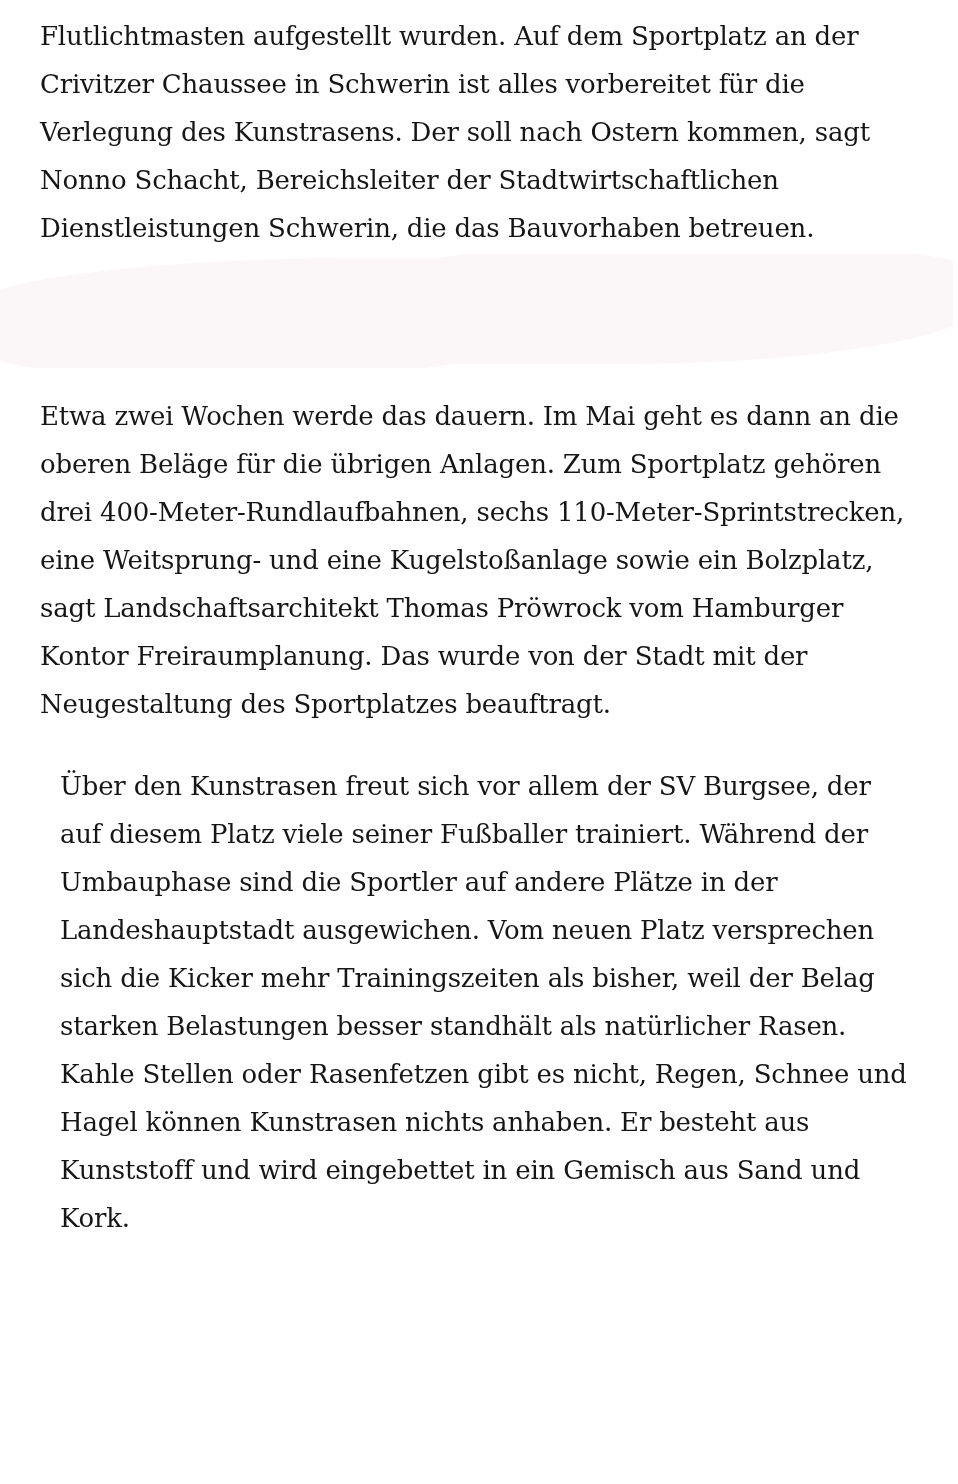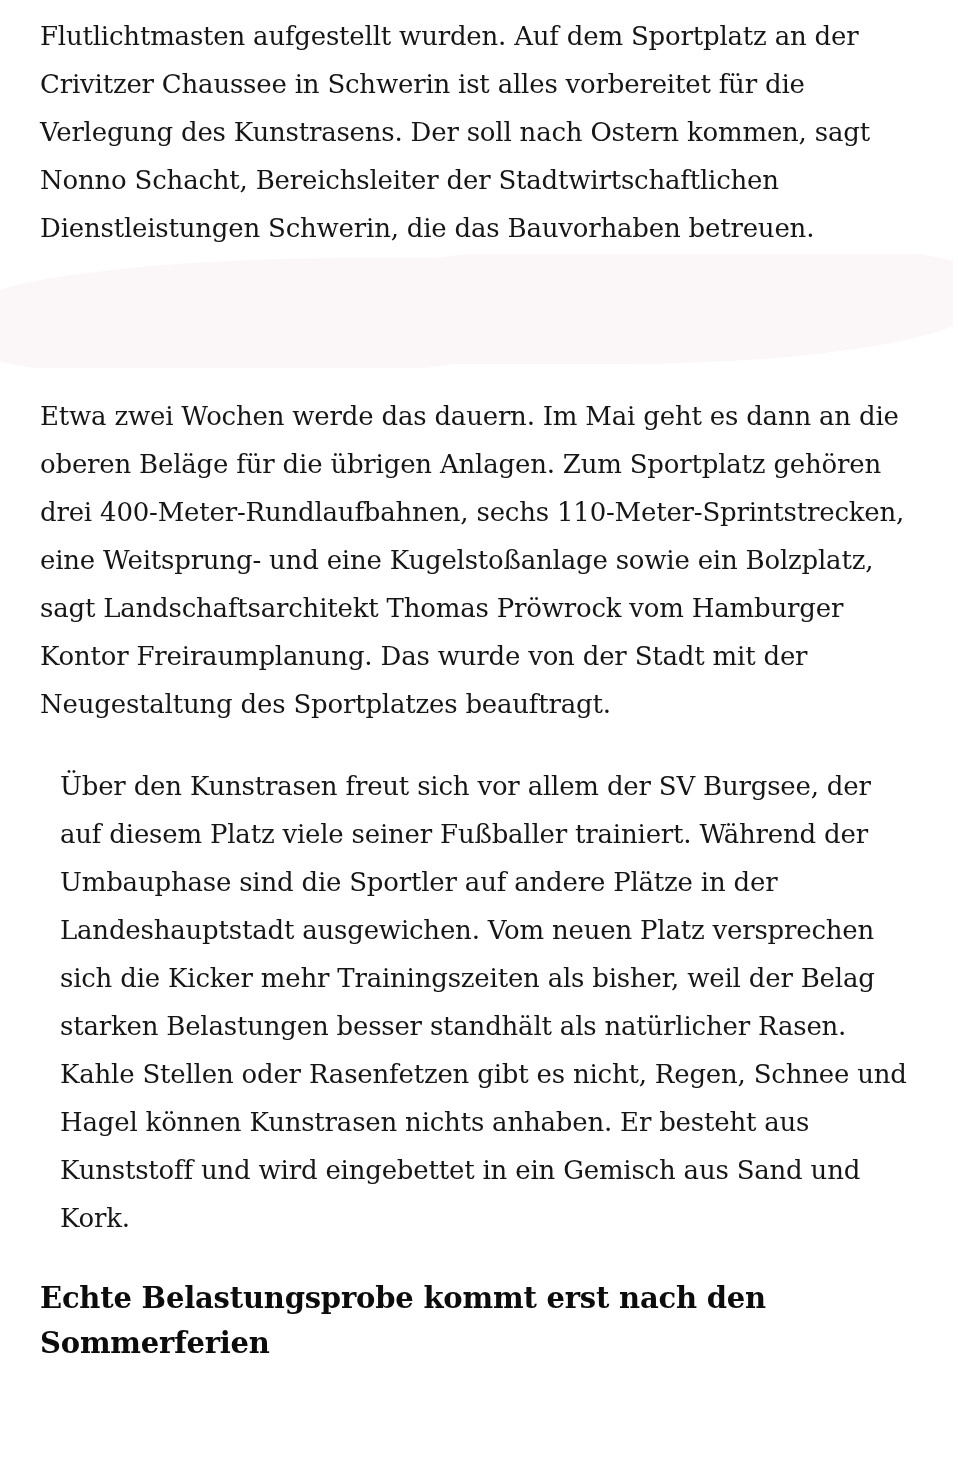--- a/index.html
+++ b/index.html
@@ -73,15 +73,14 @@
   <div class="placeholder-band">
     <div class="blob b1"></div>
     <div class="blob b2"></div>
     <div class="blob b3"></div>
   </div>
 
   <p class="article-paragraph para-2">Etwa zwei Wochen werde das dauern. Im Mai geht es dann an die oberen Beläge für die übrigen Anlagen. Zum Sportplatz gehören drei 400-Meter-Rundlaufbahnen, sechs 110-Meter-Sprintstrecken, eine Weitsprung- und eine Kugelstoßanlage sowie ein Bolzplatz, sagt Landschaftsarchitekt Thomas Pröwrock vom Hamburger Kontor Freiraumplanung. Das wurde von der Stadt mit der Neugestaltung des Sportplatzes beauftragt.</p>
 
   <p class="article-paragraph para-3">Über den Kunstrasen freut sich vor allem der SV Burgsee, der auf diesem Platz viele seiner Fußballer trainiert. Während der Umbauphase sind die Sportler auf andere Plätze in der Landeshauptstadt ausgewichen. Vom neuen Platz versprechen sich die Kicker mehr Trainingszeiten als bisher, weil der Belag starken Belastungen besser standhält als natürlicher Rasen. Kahle Stellen oder Rasenfetzen gibt es nicht, Regen, Schnee und Hagel können Kunstrasen nichts anhaben. Er besteht aus Kunststoff und wird eingebettet in ein Gemisch aus Sand und Kork.</p>
 
-  <h2 class="section-subheading">Echte Belastungsprobe kommt erst nach den Sommerferien</h2>
 
 </main>
 
 </body></html>

